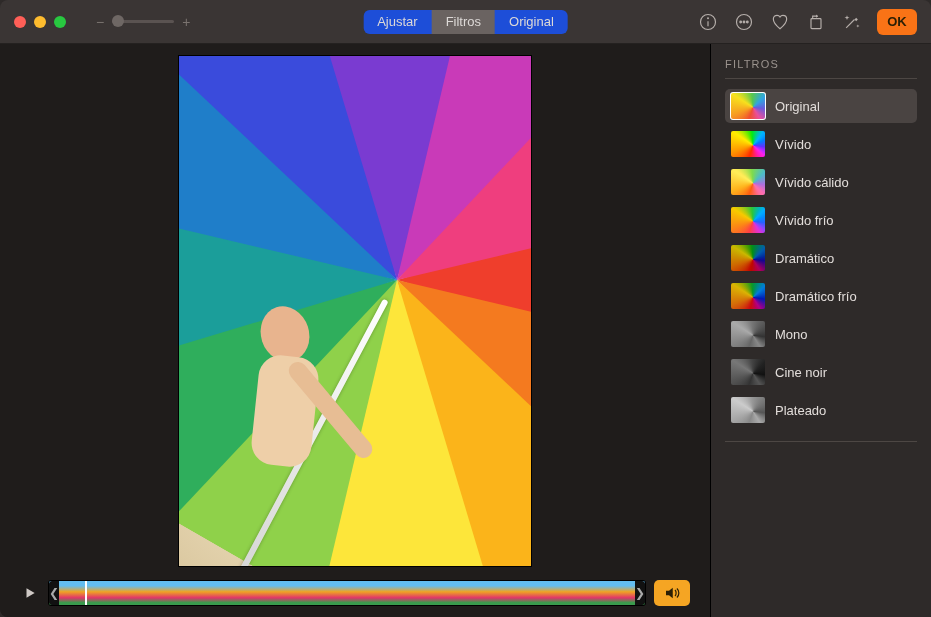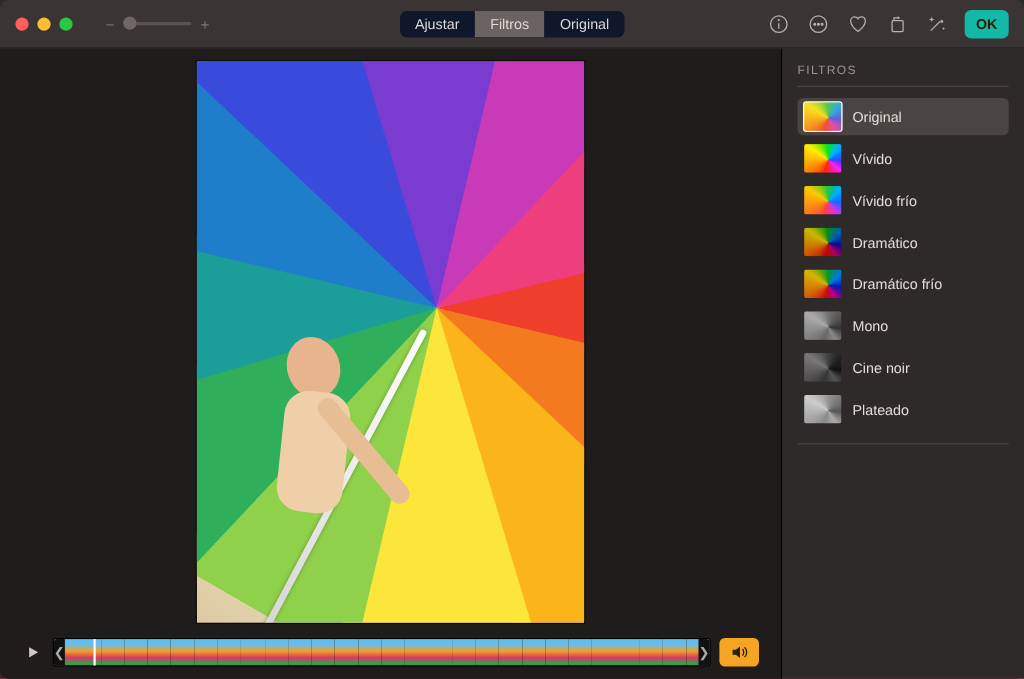--- a/index.html
+++ b/index.html
@@ -48,21 +48,21 @@
     width: 12px; height: 12px; background: #6e6764; border-radius: 50%;
     position: absolute; top: -5px; left: 0;
   }
   .zoom-minus, .zoom-plus { font-size: 14px; }
 
   .seg-group {
     position: absolute;
     left: 50%;
     transform: translateX(-50%);
     display: flex;
-    background: #0f172a;
+    background: #1d4ed8;
     border-radius: 6px;
     overflow: hidden;
     height: 24px;
   }
   .seg {
     padding: 0 14px;
     display: flex;
     align-items: center;
     color: #ddd9d7;
     font-size: 13px;
@@ -80,21 +80,21 @@
     gap: 14px;
   }
   .tool-icn {
     width: 22px; height: 22px;
     display: flex; align-items: center; justify-content: center;
     color: #b6afab;
   }
   .tool-icn svg { width: 20px; height: 20px; stroke: currentColor; fill: none; stroke-width: 1.4; }
   .ok-btn {
     min-width: 40px; height: 26px;
-    background: #14b8a6;
+    background: #f97316;
     color: #2a1f05;
     font-weight: 600;
     border-radius: 6px;
     display: flex; align-items: center; justify-content: center;
     font-size: 13px;
   }
 
   
   .content {
     display: flex;
@@ -444,20 +444,26 @@
           <div class="filter-label">Original</div>
         </div>
         <div class="filter-row">
           <div class="thumb">
             <div class="t t-vivid"></div>
           </div>
           <div class="filter-label">Vívido</div>
         </div>
         <div class="filter-row">
           <div class="thumb">
+            <div class="t t-warm"></div>
+          </div>
+          <div class="filter-label">Vívido cálido</div>
+        </div>
+        <div class="filter-row">
+          <div class="thumb">
             <div class="t t-cool"></div>
           </div>
           <div class="filter-label">Vívido frío</div>
         </div>
         <div class="filter-row">
           <div class="thumb">
             <div class="t t-dram"></div>
           </div>
           <div class="filter-label">Dramático</div>
         </div>

